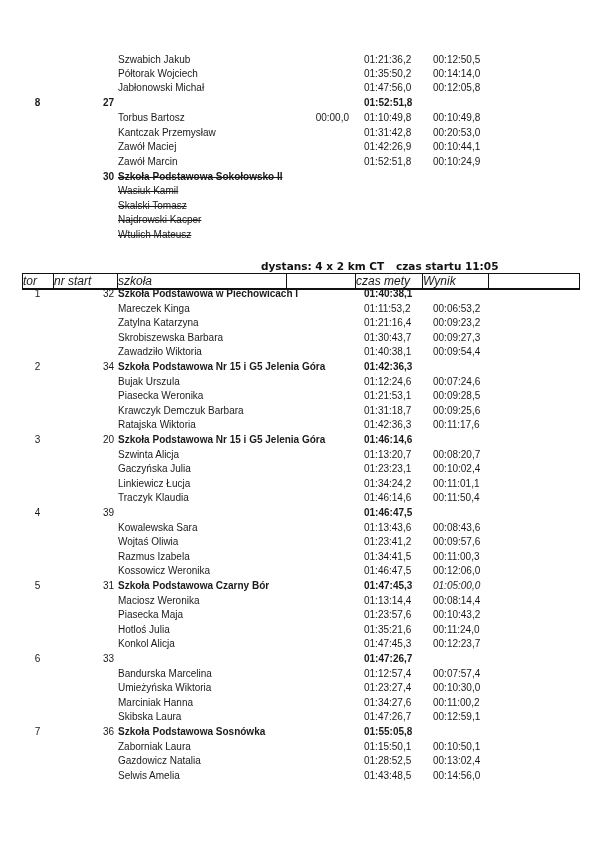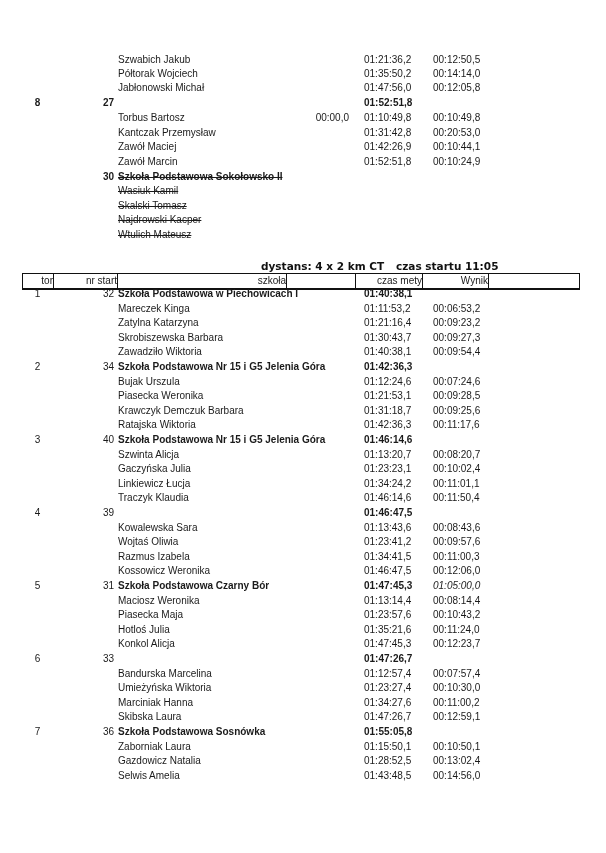--- a/index.html
+++ b/index.html
@@ -20,22 +20,22 @@
     .section-title {
       position: absolute; left: 22px; top: 259px; width: 580px; height: 14px; line-height: 14px;
       font-family: "DejaVu Sans", sans-serif; font-weight: bold; font-size: 10.5px; white-space: nowrap; color: #111;
     }
     .section-title span { position: absolute; top: 0; }
     .hdr {
       position: absolute; left: 22px; top: 273px; width: 557px; height: 14px;
       border-top: 1px solid #111; border-left: 1px solid #111; border-bottom: 2px solid #111;
     }
     .hcell {
-      position: absolute; top: 0; height: 14px; line-height: 14px; text-align: right;
-      border-right: 1px solid #111; font-size: 10px; box-sizing: border-box;
+      position: absolute; top: 0; height: 14px; line-height: 14px; text-align: left;
+      border-right: 1px solid #111; font-size: 12px; box-sizing: border-box; font-style: italic;
     }
   </style>
 </head>
 <body>
 
 <div>
   <div class="row" style="top:53px">
     <span class="name">Szwabich Jakub</span>
     <span class="meta">01:21:36,2</span>
     <span class="wynik">00:12:50,5</span>
@@ -160,21 +160,21 @@
       <span class="wynik">00:09:25,6</span>
     </div>
   <div class="row" style="top:418px">
       <span class="name">Ratajska Wiktoria</span>
       <span class="meta">01:42:36,3</span>
       <span class="wynik">00:11:17,6</span>
     </div>
 
   <div class="row bold" style="top:433px">
     <span class="tor" style="font-weight:normal">3</span>
-    <span class="nr" style="font-weight:normal">40</span>
+    <span class="nr" style="font-weight:normal">20</span>
     <span class="name">Szkoła Podstawowa Nr 15 i G5 Jelenia Góra</span>
     <span class="meta">01:46:14,6</span>
   </div>
   <div class="row" style="top:448px">
       <span class="name">Szwinta Alicja</span>
       <span class="meta">01:13:20,7</span>
       <span class="wynik">00:08:20,7</span>
     </div>
   <div class="row" style="top:462px">
       <span class="name">Gaczyńska Julia</span>

